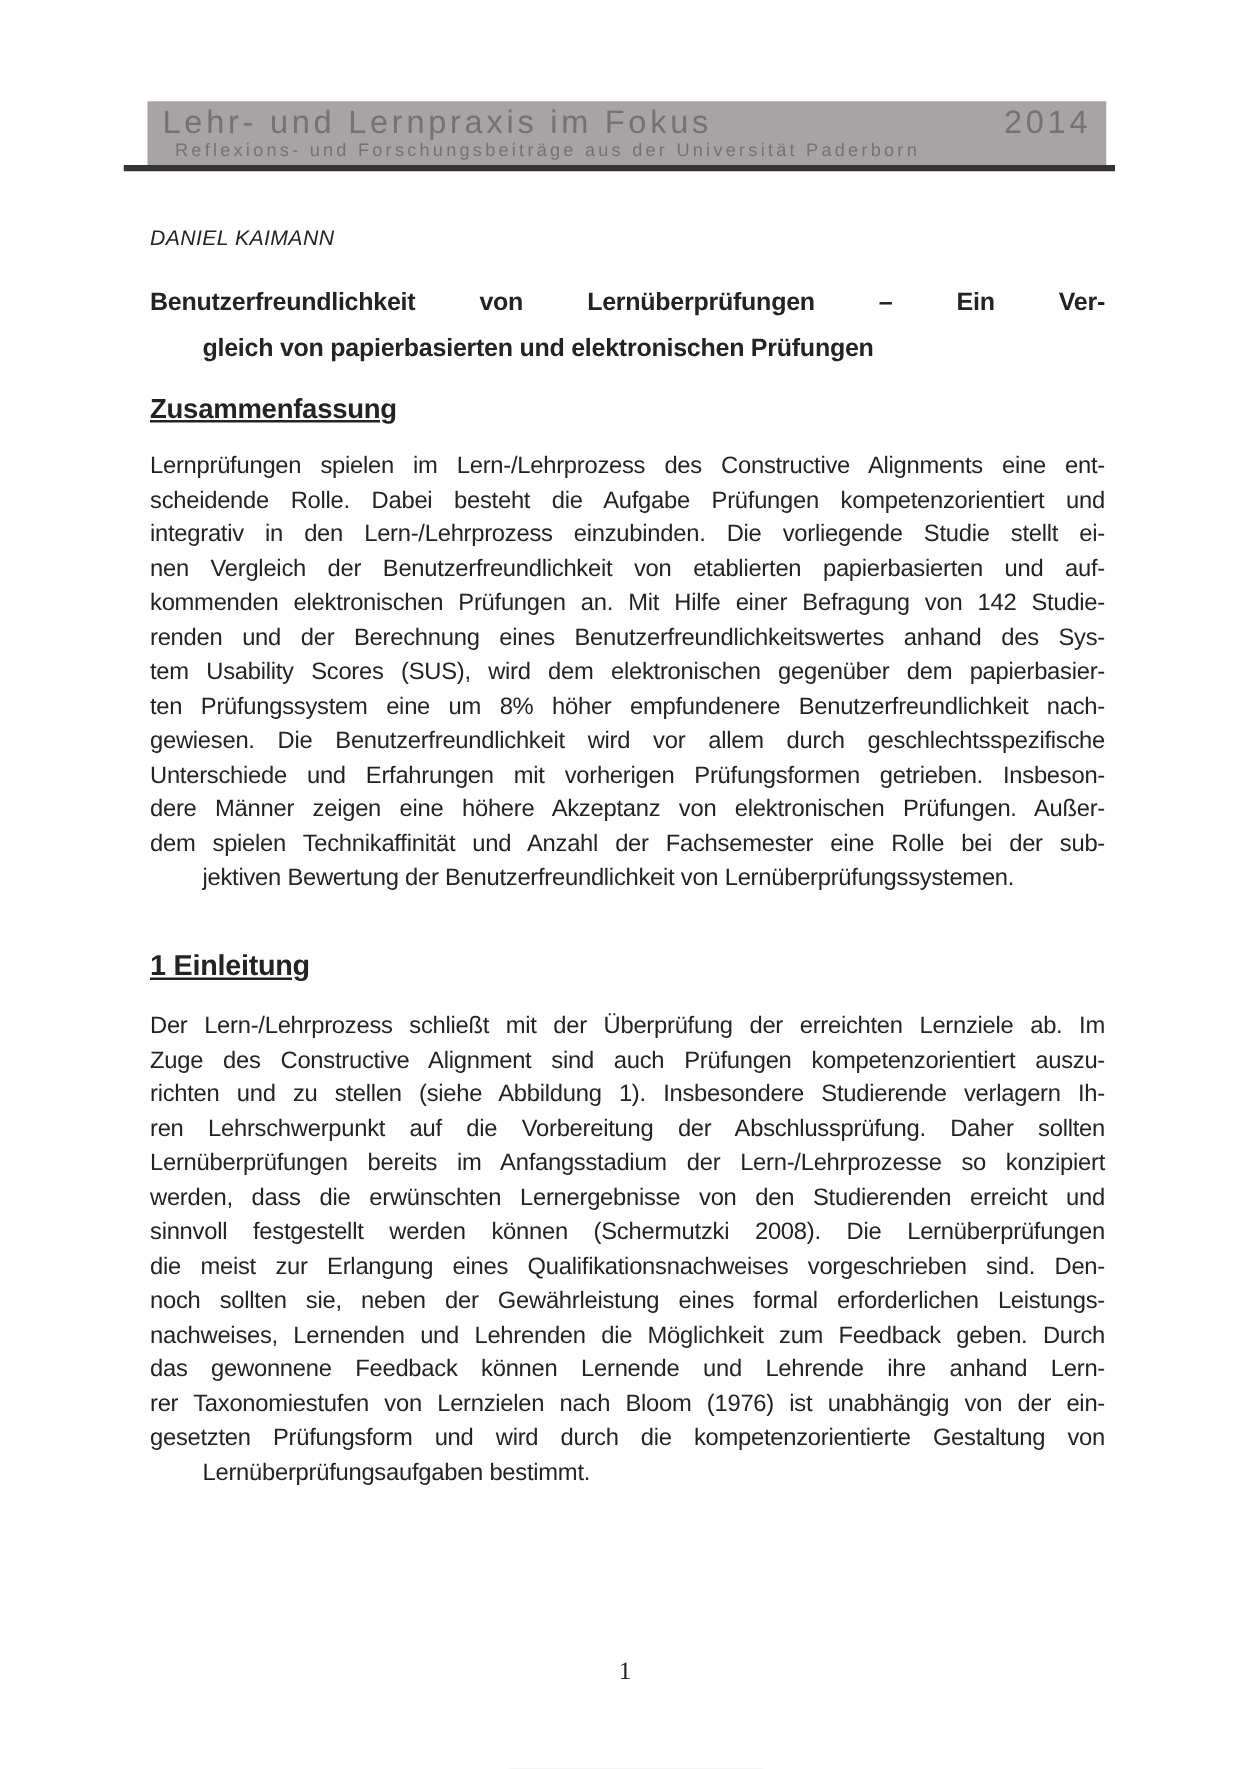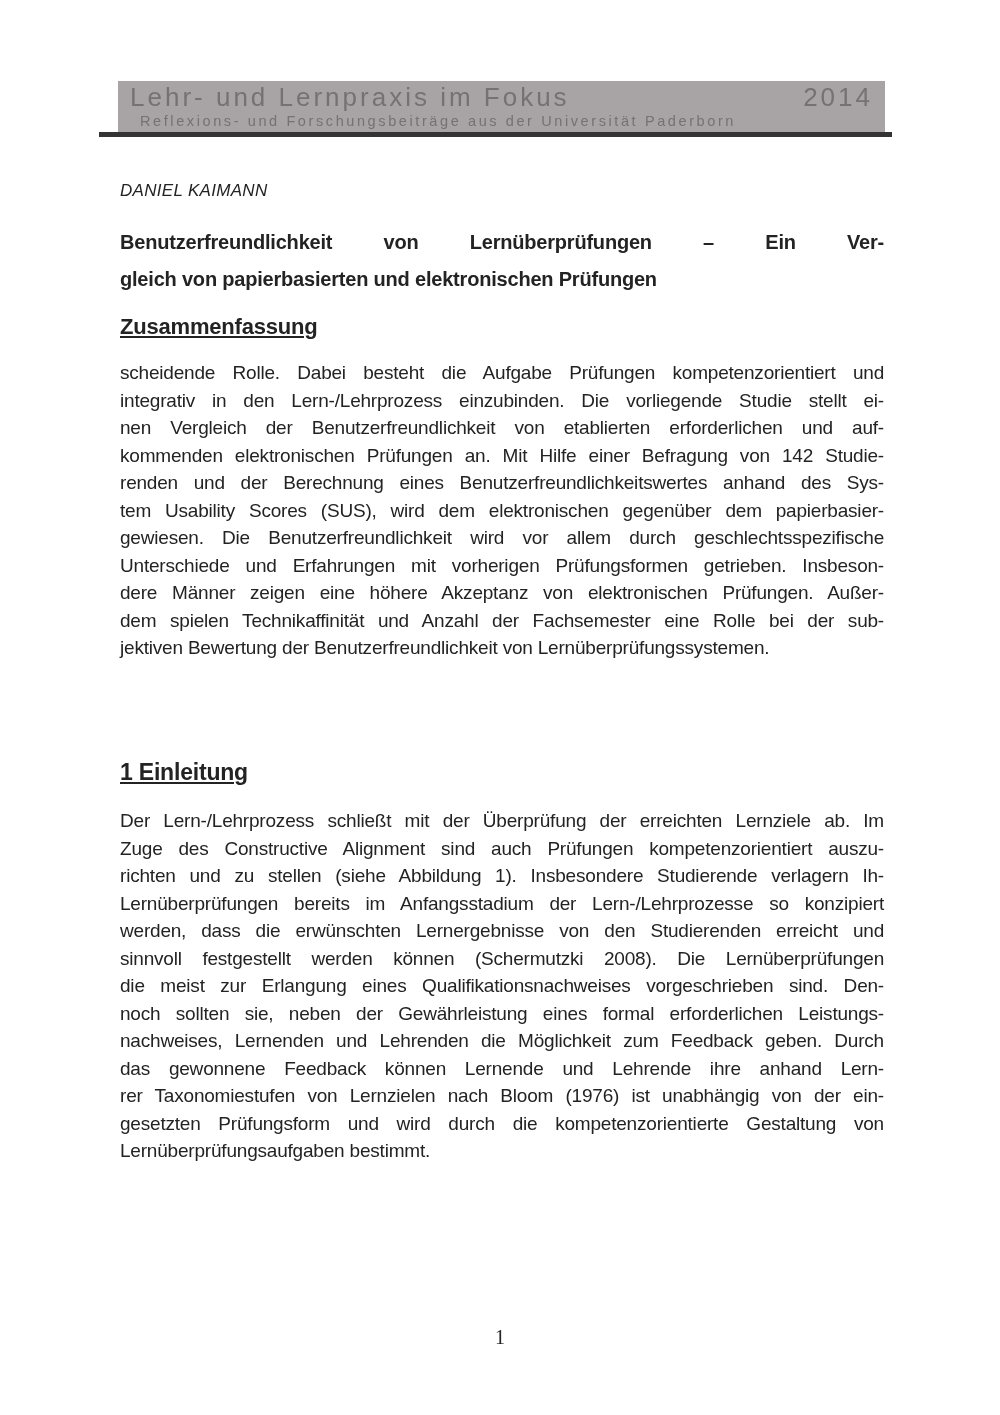--- a/index.html
+++ b/index.html
@@ -90,21 +90,21 @@
     letter-spacing: -0.2px;
   }
   .para-abstract { top: 359px; }
   .para-section  { top: 807px; }
 
   .jline {
     text-align: justify;
     text-align-last: justify;
     white-space: normal;
   }
-  .jline.last { text-align-last: left; }
+  .jline.last { text-align-last: left; margin-left: 42px; }
 
   
   .page-number {
     position: absolute;
     left: 0; top: 1326px;
     width: 100%;
     text-align: center;
     font-family: "Liberation Serif", serif;
     font-size: 20px;
   }
@@ -125,38 +125,41 @@
 
   <div class="author">DANIEL KAIMANN</div>
 
   <div class="title-block">
       <div class="jline">Benutzerfreundlichkeit von Lernüberprüfungen – Ein Ver-</div>
       <div class="jline last">gleich von papierbasierten und elektronischen Prüfungen</div>
     </div>
 
   <div class="heading h-abstract">Zusammenfassung</div>
   <div class="para para-abstract">
+      <div class="jline">Lernprüfungen spielen im Lern-/Lehrprozess des Constructive Alignments eine ent-</div>
       <div class="jline">scheidende Rolle. Dabei besteht die Aufgabe Prüfungen kompetenzorientiert und</div>
       <div class="jline">integrativ in den Lern-/Lehrprozess einzubinden. Die vorliegende Studie stellt ei-</div>
-      <div class="jline">nen Vergleich der Benutzerfreundlichkeit von etablierten erforderlichen und auf-</div>
+      <div class="jline">nen Vergleich der Benutzerfreundlichkeit von etablierten papierbasierten und auf-</div>
       <div class="jline">kommenden elektronischen Prüfungen an. Mit Hilfe einer Befragung von 142 Studie-</div>
       <div class="jline">renden und der Berechnung eines Benutzerfreundlichkeitswertes anhand des Sys-</div>
       <div class="jline">tem Usability Scores (SUS), wird dem elektronischen gegenüber dem papierbasier-</div>
+      <div class="jline">ten Prüfungssystem eine um 8% höher empfundenere Benutzerfreundlichkeit nach-</div>
       <div class="jline">gewiesen. Die Benutzerfreundlichkeit wird vor allem durch geschlechtsspezifische</div>
       <div class="jline">Unterschiede und Erfahrungen mit vorherigen Prüfungsformen getrieben. Insbeson-</div>
       <div class="jline">dere Männer zeigen eine höhere Akzeptanz von elektronischen Prüfungen. Außer-</div>
       <div class="jline">dem spielen Technikaffinität und Anzahl der Fachsemester eine Rolle bei der sub-</div>
       <div class="jline last">jektiven Bewertung der Benutzerfreundlichkeit von Lernüberprüfungssystemen.</div>
     </div>
 
   <div class="heading h-section">1 Einleitung</div>
   <div class="para para-section">
       <div class="jline">Der Lern-/Lehrprozess schließt mit der Überprüfung der erreichten Lernziele ab. Im</div>
       <div class="jline">Zuge des Constructive Alignment sind auch Prüfungen kompetenzorientiert auszu-</div>
       <div class="jline">richten und zu stellen (siehe Abbildung 1). Insbesondere Studierende verlagern Ih-</div>
+      <div class="jline">ren Lehrschwerpunkt auf die Vorbereitung der Abschlussprüfung. Daher sollten</div>
       <div class="jline">Lernüberprüfungen bereits im Anfangsstadium der Lern-/Lehrprozesse so konzipiert</div>
       <div class="jline">werden, dass die erwünschten Lernergebnisse von den Studierenden erreicht und</div>
       <div class="jline">sinnvoll festgestellt werden können (Schermutzki 2008). Die Lernüberprüfungen</div>
       <div class="jline">die meist zur Erlangung eines Qualifikationsnachweises vorgeschrieben sind. Den-</div>
       <div class="jline">noch sollten sie, neben der Gewährleistung eines formal erforderlichen Leistungs-</div>
       <div class="jline">nachweises, Lernenden und Lehrenden die Möglichkeit zum Feedback geben. Durch</div>
       <div class="jline">das gewonnene Feedback können Lernende und Lehrende ihre anhand Lern-</div>
       <div class="jline">rer Taxonomiestufen von Lernzielen nach Bloom (1976) ist unabhängig von der ein-</div>
       <div class="jline">gesetzten Prüfungsform und wird durch die kompetenzorientierte Gestaltung von</div>
       <div class="jline last">Lernüberprüfungsaufgaben bestimmt.</div>

